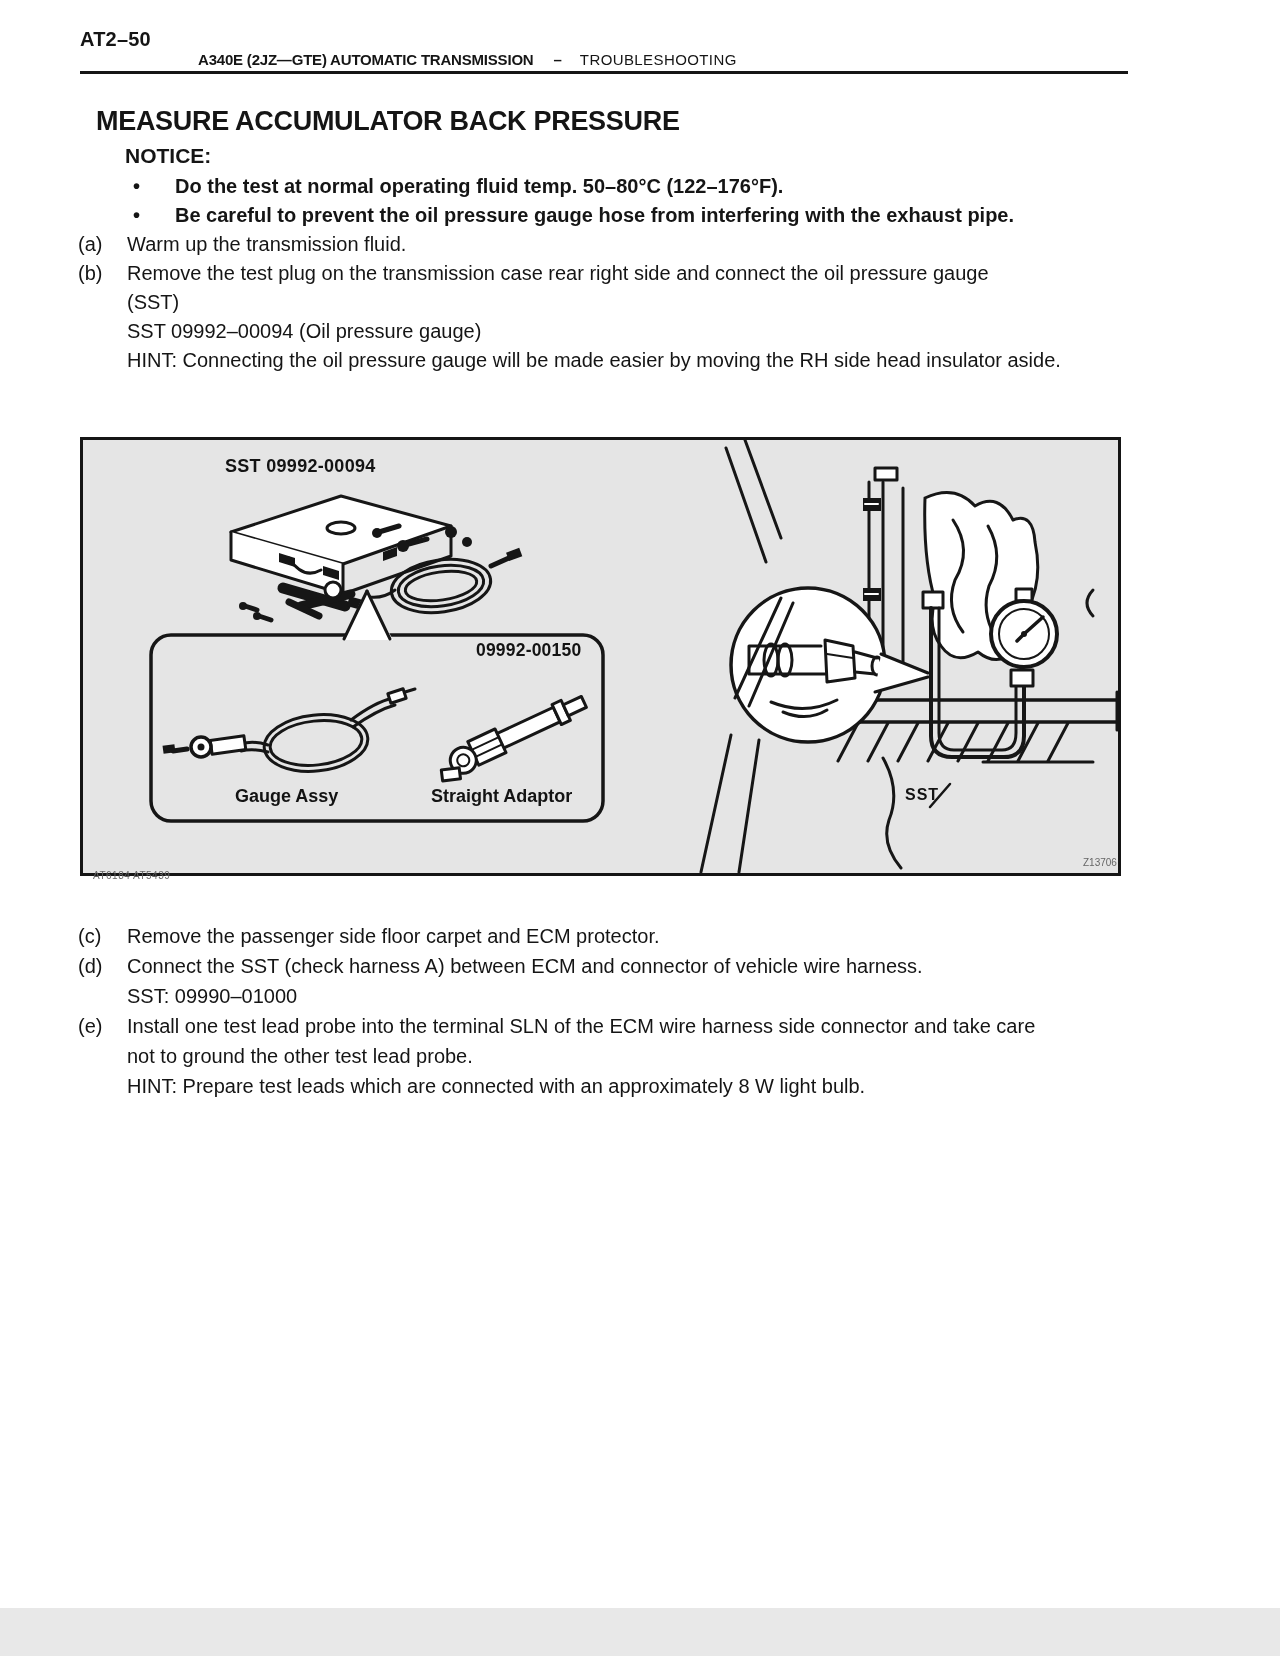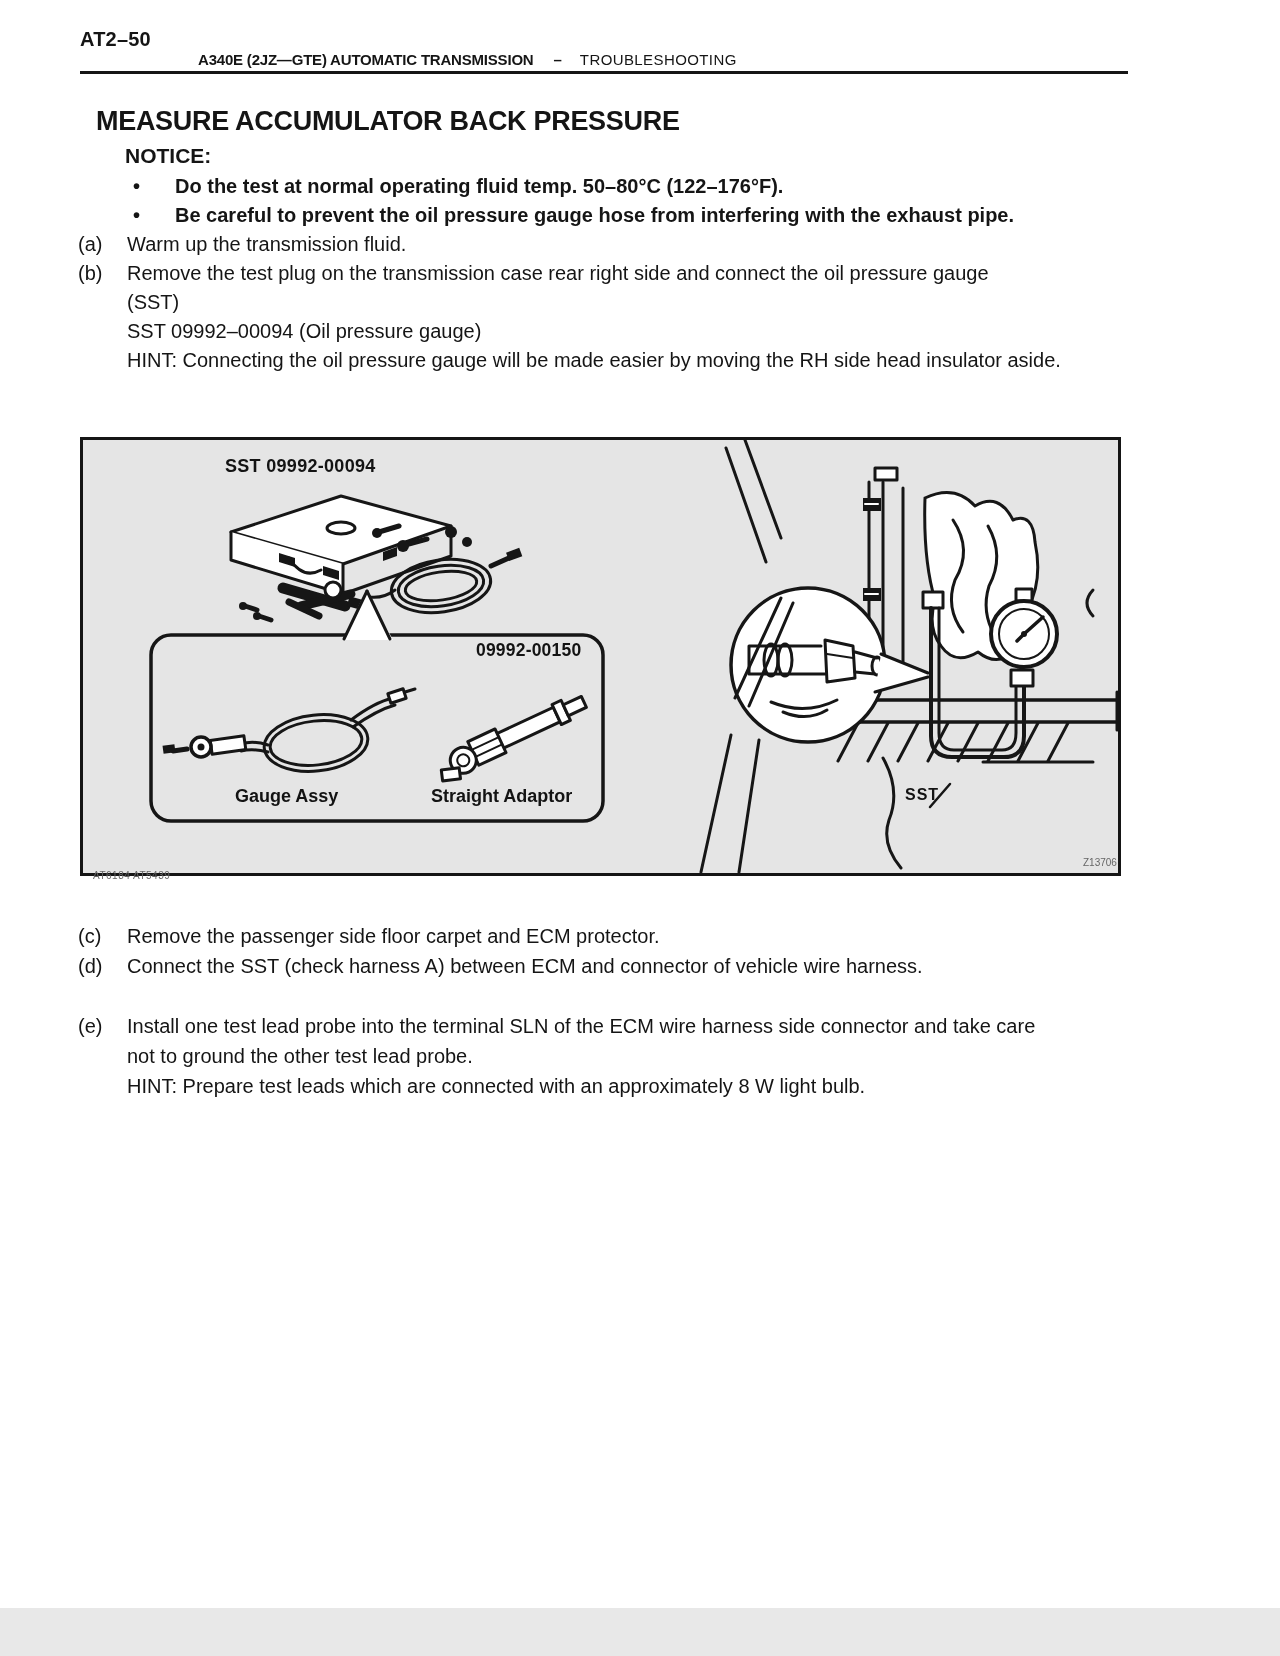--- a/index.html
+++ b/index.html
@@ -246,20 +246,21 @@
   <div class="step" id="step-c">
     <span class="lbl">(c)</span>
     <div class="txt">
       <div>Remove the passenger side floor carpet and ECM protector.</div>
     </div>
   </div>
   <div class="step" id="step-d">
     <span class="lbl">(d)</span>
     <div class="txt">
       <div>Connect the SST (check harness A) between ECM and connector of vehicle wire harness.</div>
+      <div>SST: 09990–01000</div>
     </div>
   </div>
   <div class="step" id="step-e">
     <span class="lbl">(e)</span>
     <div class="txt">
       <div>Install one test lead probe into the terminal SLN of the ECM wire harness side connector and take care</div>
       <div>not to ground the other test lead probe.</div>
       <div>HINT: Prepare test leads which are connected with an approximately 8 W light bulb.</div>
     </div>
   </div>

